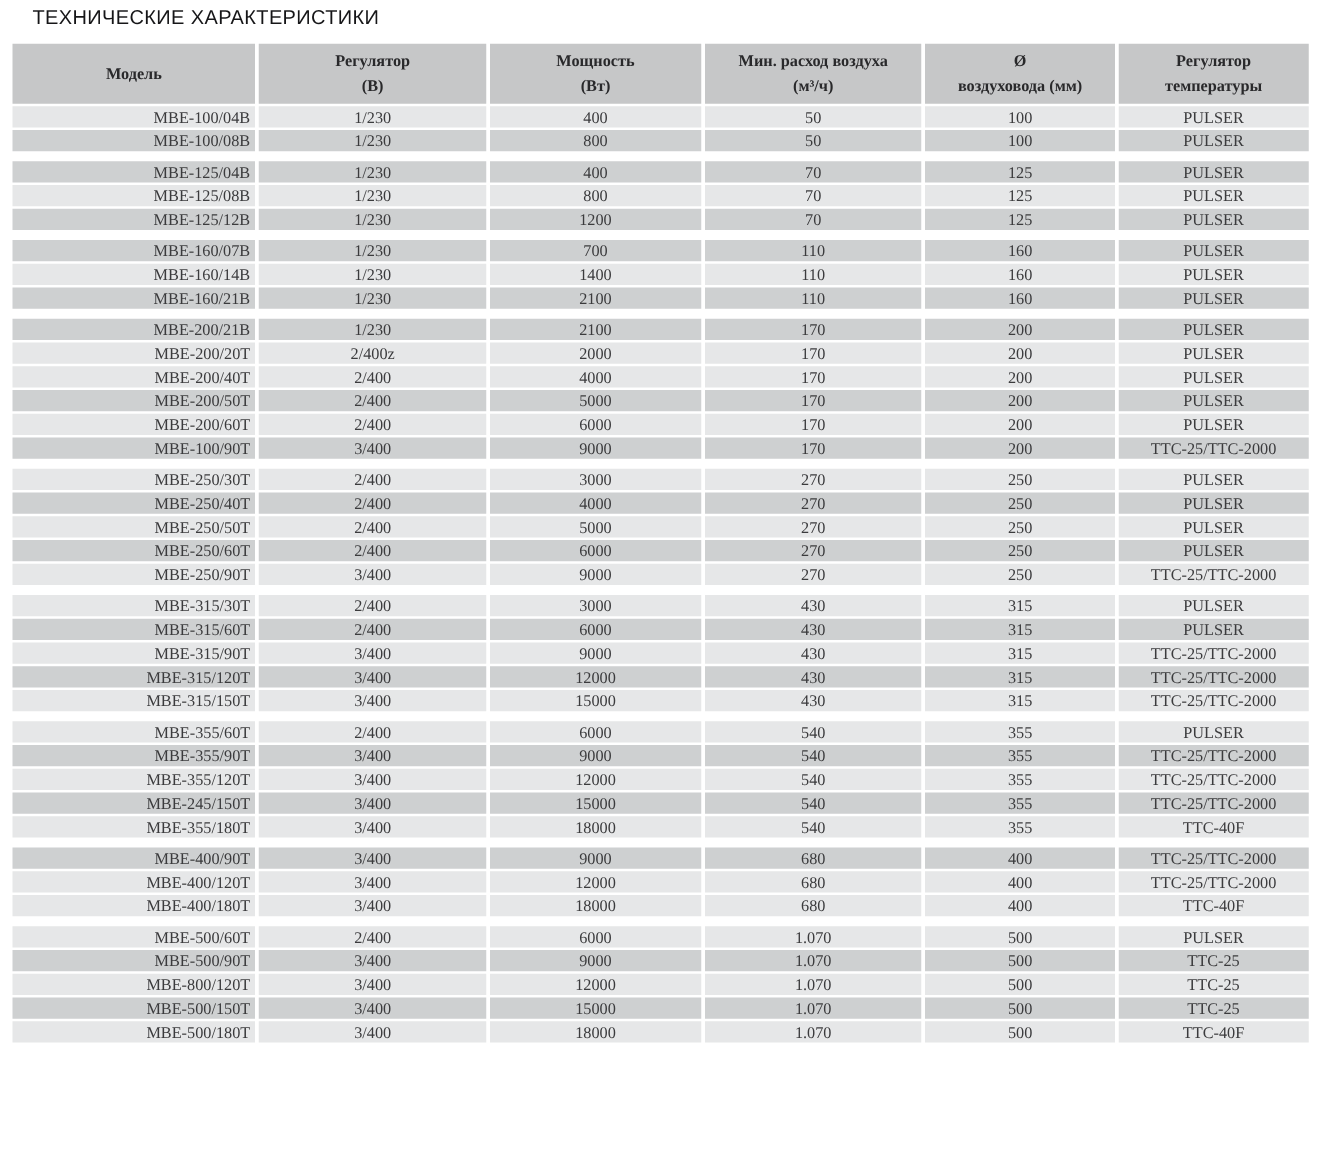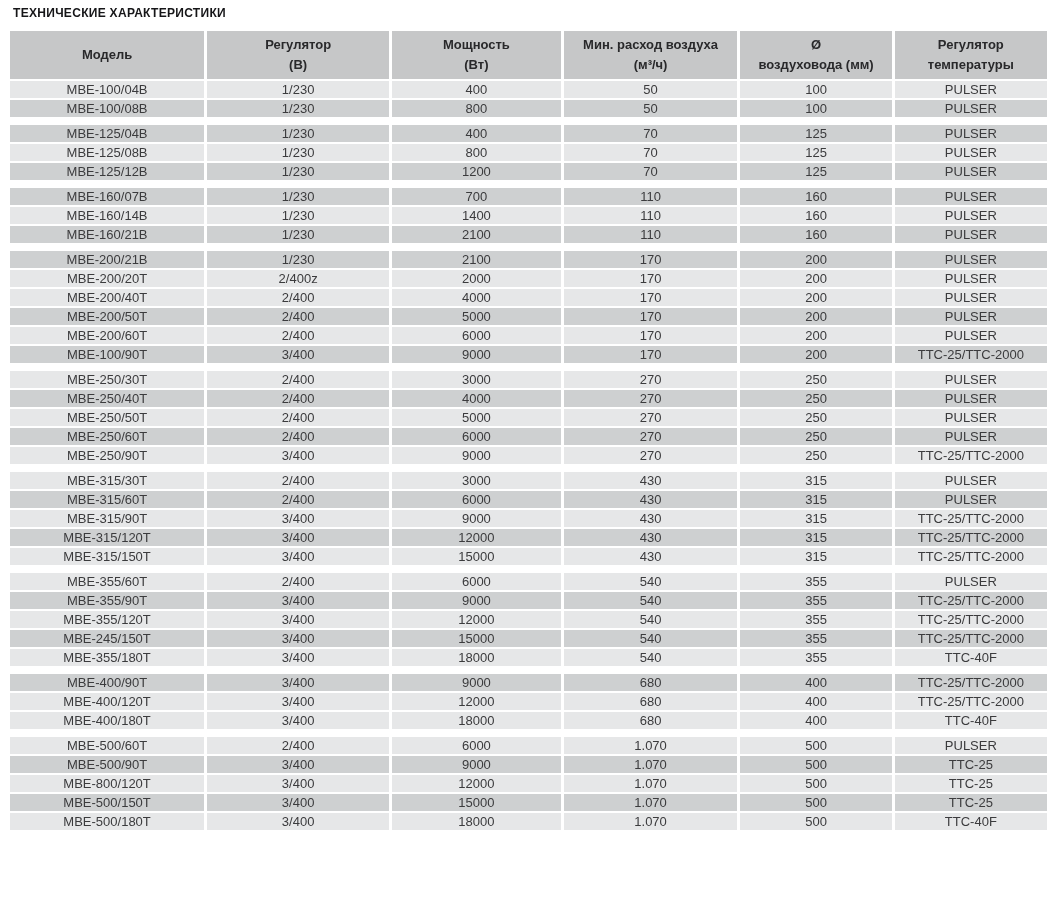--- a/index.html
+++ b/index.html
@@ -10,32 +10,33 @@
   }
   .page {
     width: 1061px;
     height: 923px;
     box-sizing: border-box;
     padding: 6px 9px 0 9px;
     background: #ffffff;
     overflow: hidden;
   }
   .title {
-    margin: 0 0 9px 4px;
-    font-size: 12px;
-    font-weight: bold;
+    margin: 0 0 9px 17px;
+    font-size: 16px;
+    font-weight: normal;
     letter-spacing: 0.3px;
     color: #161618;
   }
   table.spec-table {
     width: 1043px;
     table-layout: fixed;
     border-collapse: separate;
     border-spacing: 3px 2px;
     margin-left: -2px;
+    font-family: Liberation Serif, serif;
   }
   col.c-model    { width: 19.0%; }
   col.c-voltage  { width: 17.8%; }
   col.c-power    { width: 16.5%; }
   col.c-airflow  { width: 17.0%; }
   col.c-diameter { width: 14.8%; }
   col.c-regulator{ width: 14.9%; }
   th {
     background: #c6c7c8;
     height: 48px;
@@ -51,21 +52,21 @@
     height: 17px;
     font-size: 13px;
     color: #3b3b3d;
     text-align: center;
     vertical-align: middle;
     padding: 0 4px;
     white-space: nowrap;
     overflow: hidden;
   }
   td.model {
-    text-align: center;
+    text-align: right;
   }
   tr.light td { background: #e6e7e8; }
   tr.dark  td { background: #ced0d1; }
   tr.spacer td {
     background: transparent;
     height: 4px;
     padding: 0;
   }
 </style>
 </head>

